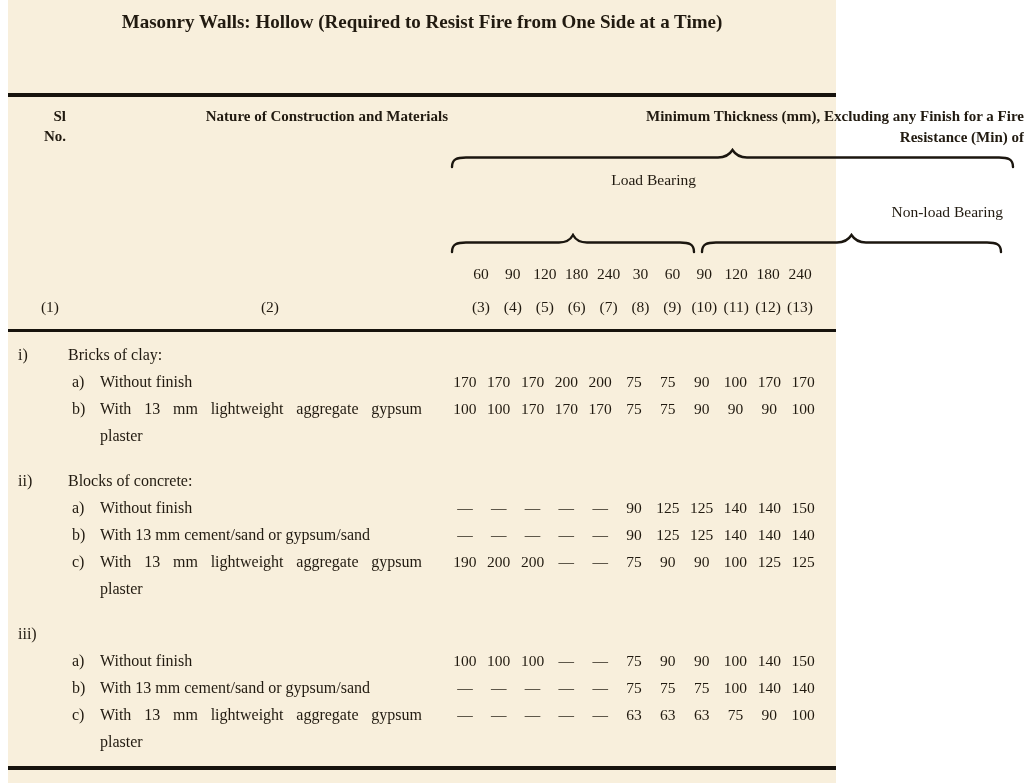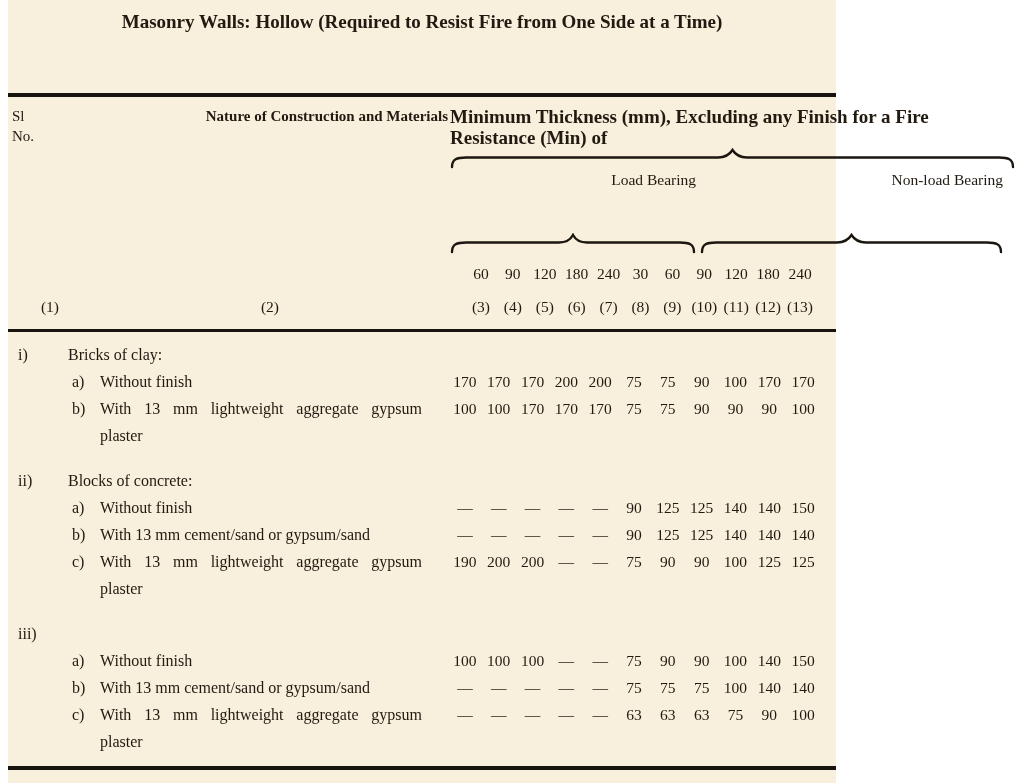--- a/index.html
+++ b/index.html
@@ -19,38 +19,38 @@
     text-align:center; font-weight:bold; font-size:19px;
   }
   .rule { position:absolute; left:0; right:0; background:#17130d; }
   .rule-top { top:93px; height:4px; }
   .rule-mid { top:329px; height:3px; }
   .rule-bottom { top:766px; height:4px; }
 
   .header-area { position:absolute; top:97px; left:0; right:0; height:232px; }
   .sl-header {
     position:absolute; left:4px; top:9px; width:54px;
-    text-align:left; font-weight:normal; font-size:15px; line-height:20px;
+    text-align:right; font-weight:bold; font-size:15px; line-height:20px;
   }
   .nature-header {
     position:absolute; left:50px; top:9px; width:390px;
     text-align:right; font-weight:bold; font-size:15px; line-height:20px;
   }
   .thickness-header {
     position:absolute; left:442px; top:9px; width:574px;
-    text-align:left; font-weight:bold; font-size:19px; line-height:21px;
+    text-align:right; font-weight:bold; font-size:15px; line-height:21px;
   }
   .brace { position:absolute; height:22px; }
   .brace path { stroke:#1b160f; stroke-width:2.4; fill:none; stroke-linecap:round; }
   .brace-big    { left:442px; top:51px; width:565px; }
   .brace-load   { left:442px; top:136px; width:246px; }
   .brace-nonload{ left:692px; top:136px; width:303px; }
   .group-label { position:absolute; top:74px; text-align:right; font-size:15.5px; }
   .label-load    { left:442px; width:246px; }
-  .label-nonload { left:692px; width:303px; }
+  .label-nonload { left:692px; width:303px;margin-top:32px; }
 
   .hgrid {
     position:absolute; left:0; right:0;
     display:grid; grid-template-columns:50px 390px repeat(11, 1fr);
     padding-right:20px;
     margin-left:17px;
   }
   .minutes-row { top:168px; }
   .colnum-row  { top:201px; }
   .hcell { text-align:center; font-size:15.5px; }

